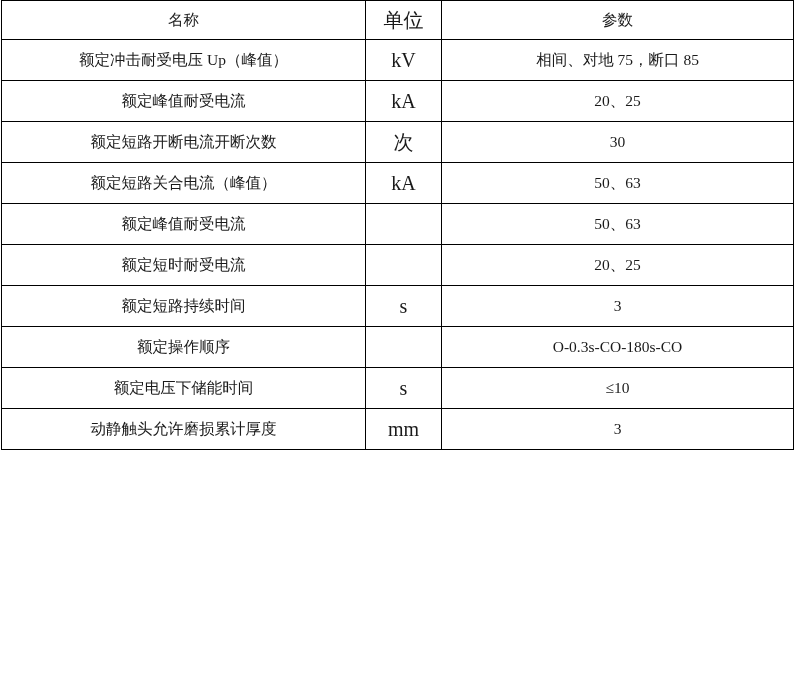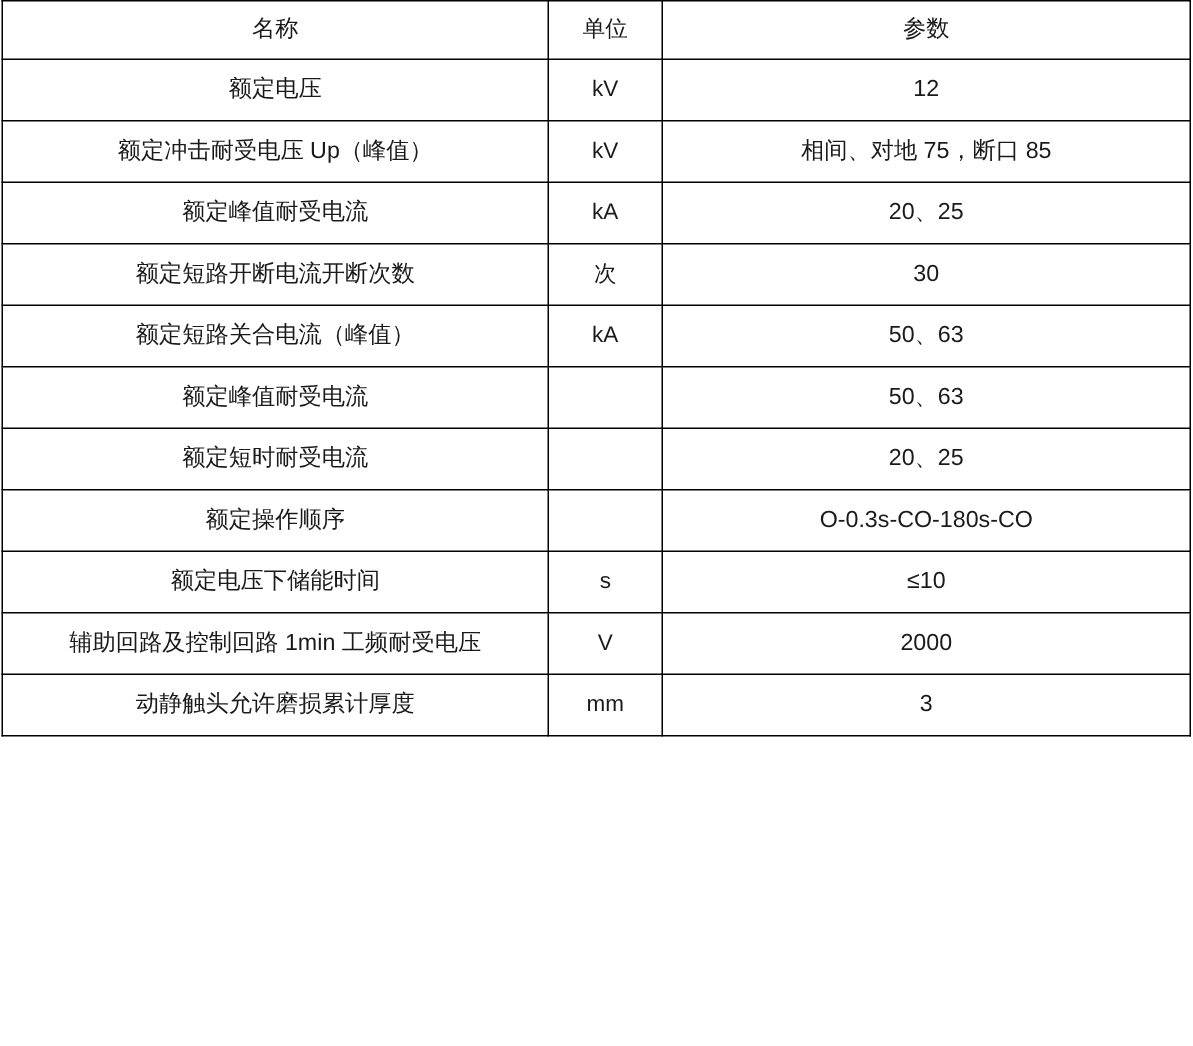--- a/index.html
+++ b/index.html
@@ -12,20 +12,21 @@
     height: 697px;
     font-family: "Liberation Sans", "DejaVu Sans", sans-serif;
     color: #1a1a1a;
     overflow: hidden;
   }
   .spec-table-wrap {
     width: 795px;
     height: 697px;
     box-sizing: border-box;
     padding: 0;
+    font-family: Liberation Serif, serif;
   }
   table.spec-table {
     border-collapse: collapse;
     width: 792px;
     margin: 0 auto;
     table-layout: fixed;
   }
   table.spec-table col.col-name { width: 364px; }
   table.spec-table col.col-unit { width: 76px; }
   table.spec-table col.col-param { width: 352px; }
@@ -44,21 +45,21 @@
   }
   table.spec-table tr.header-row th {
     height: 38px;
   }
   table.spec-table td.cell-name,
   table.spec-table th.cell-name {
     font-size: 15.5px;
   }
   table.spec-table td.cell-unit,
   table.spec-table th.cell-unit {
-    font-size: 15px;
+    font-size: 20px;
     margin-top: 25px;
   }
   table.spec-table td.cell-param,
   table.spec-table th.cell-param {
     font-size: 15.5px;
   }
   
   table.spec-table tr:first-child th { height: 39px; }
 </style>
 </head>
@@ -72,25 +73,20 @@
       <col class="col-param">
     </colgroup>
     <thead>
       <tr class="header-row">
         <th class="cell-name">名称</th>
         <th class="cell-unit">单位</th>
         <th class="cell-param">参数</th>
       </tr>
     </thead>
     <tbody>
-      <tr>
-        <td class="cell-name">额定电压</td>
-        <td class="cell-unit">kV</td>
-        <td class="cell-param">12</td>
-      </tr>
       <tr>
         <td class="cell-name">额定冲击耐受电压 Up（峰值）</td>
         <td class="cell-unit">kV</td>
         <td class="cell-param">相间、对地 75，断口 85</td>
       </tr>
       <tr>
         <td class="cell-name">额定峰值耐受电流</td>
         <td class="cell-unit">kA</td>
         <td class="cell-param">20、25</td>
       </tr>
@@ -108,33 +104,33 @@
         <td class="cell-name">额定峰值耐受电流</td>
         <td class="cell-unit"></td>
         <td class="cell-param">50、63</td>
       </tr>
       <tr>
         <td class="cell-name">额定短时耐受电流</td>
         <td class="cell-unit"></td>
         <td class="cell-param">20、25</td>
       </tr>
       <tr>
+        <td class="cell-name">额定短路持续时间</td>
+        <td class="cell-unit">s</td>
+        <td class="cell-param">3</td>
+      </tr>
+      <tr>
         <td class="cell-name">额定操作顺序</td>
         <td class="cell-unit"></td>
         <td class="cell-param">O-0.3s-CO-180s-CO</td>
       </tr>
       <tr>
         <td class="cell-name">额定电压下储能时间</td>
         <td class="cell-unit">s</td>
         <td class="cell-param">≤10</td>
-      </tr>
-      <tr>
-        <td class="cell-name">辅助回路及控制回路 1min 工频耐受电压</td>
-        <td class="cell-unit">V</td>
-        <td class="cell-param">2000</td>
       </tr>
       <tr>
         <td class="cell-name">动静触头允许磨损累计厚度</td>
         <td class="cell-unit">mm</td>
         <td class="cell-param">3</td>
       </tr>
     </tbody>
   </table>
 </div>
 

